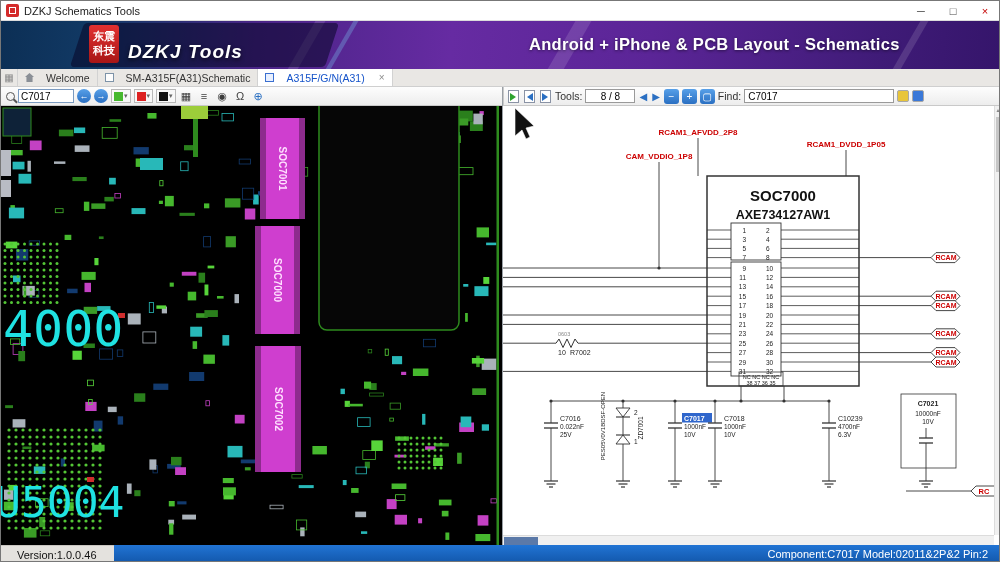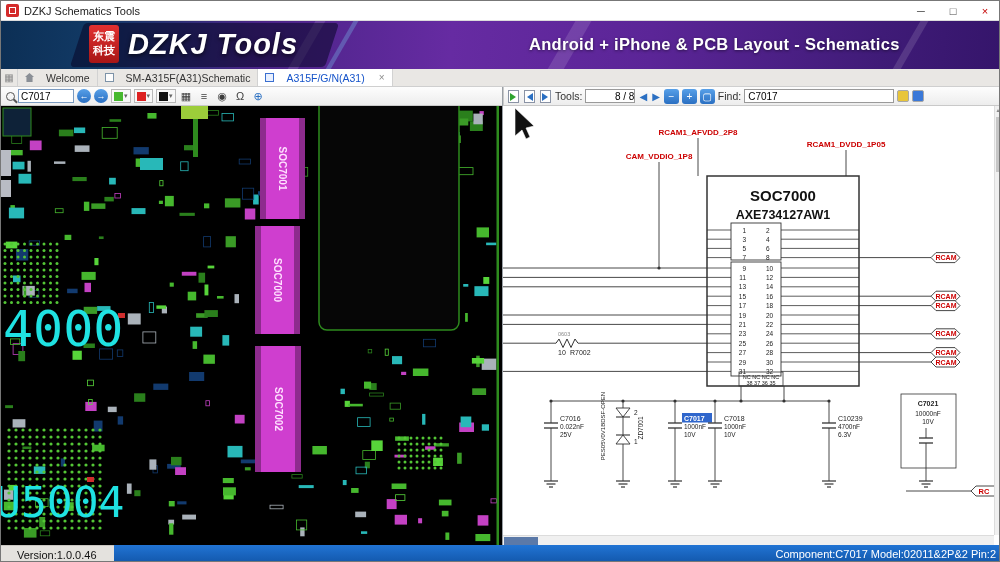--- a/index.html
+++ b/index.html
@@ -20,25 +20,25 @@
 .winbtn{width:32px;display:flex;align-items:center;justify-content:center;color:#444;font-size:11px}
 .winbtn.close{color:#c40000}
 
 
 .banner{left:0;top:20px;width:1000px;height:48px;overflow:hidden;
   background:linear-gradient(95deg,#0c2f55 0%,#123a66 10%,#4b2488 26%,#662ba2 45%,#5b2597 65%,#3f1b77 88%,#35156b 100%)}
 .st{position:absolute;top:-10px;height:70px;background:rgba(255,255,255,.13);transform:skewX(-30deg)}
 .st.c{background:rgba(130,220,255,.28)}
 .logo-band{position:absolute;left:76px;top:2px;width:255px;height:44px;background:rgba(8,6,38,.55);
            transform:skewX(-18deg);border-radius:4px}
-.logo-wrap{position:absolute;left:88px;top:4px;display:flex;align-items:center;gap:9px}
+.logo-wrap{position:absolute;left:88px;top:4px;display:flex;align-items:flex-end;gap:9px}
 .logo-red{width:30px;height:38px;background:linear-gradient(#e23030,#a81616);border-radius:3px;
           display:flex;flex-direction:column;align-items:center;justify-content:center;
           color:#fff;font-size:11px;font-weight:bold;line-height:1.25;flex:none}
-.logo-title{font-size:29px;font-weight:bold;font-style:italic;color:#fff;letter-spacing:1px;
+.logo-title{font-size:19px;font-weight:bold;font-style:italic;color:#fff;letter-spacing:1px;
             text-shadow:0 2px 4px rgba(0,0,0,.65)}
 .tagline{position:absolute;left:528px;top:14px;font-size:16.5px;font-weight:bold;color:#fff;
          letter-spacing:.3px;text-shadow:0 1px 3px rgba(0,0,0,.5)}
 
 
 .tabbar{left:0;top:68px;width:1000px;height:18px;background:#e9e7e4;border-bottom:1px solid #cfcfcf;
         display:flex;align-items:stretch;font-size:10.5px}
 .tbar-ico{width:17px;display:flex;align-items:center;justify-content:center;color:#8a8a8a;
           font-size:10px;border-right:1px solid #d2d2d2}
 .tab{display:flex;align-items:center;gap:12px;padding:0 7px;border-right:1px solid #d2d2d2;color:#333}
@@ -62,21 +62,21 @@
 .swatch{display:flex;align-items:center;border:1px solid #b8b8b8;background:#f8f8f8;height:14px;padding:0 2px;
         font-size:7px;color:#666}
 .swbox{width:9px;height:9px;margin-right:1px}
 .tgl{width:15px;height:15px;display:flex;align-items:center;justify-content:center;color:#3c3c3c;font-size:11px}
 .tgl.blue{color:#2a6fc2}
 .doc{width:11px;height:13px;background:#fff;border:1px solid #8a93a5;position:relative;margin:0 1px;flex:none}
 .tri{position:absolute;bottom:1px;width:0;height:0;border-style:solid}
 .tri.gr{left:1px;border-width:4px 0 4px 6px;border-color:transparent transparent transparent #2ea32e}
 .tri.bl{left:1px;border-width:4px 0 4px 6px;border-color:transparent transparent transparent #2a6fc2}
 .tri.bll{left:2px;border-width:4px 6px 4px 0;border-color:transparent #2a6fc2 transparent transparent}
-.page-box{width:50px;height:14px;border:1px solid #9a9a9a;background:#fff;font-size:10px;text-align:right}
+.page-box{width:50px;height:14px;border:1px solid #9a9a9a;background:#fff;font-size:10px;text-align:center}
 .navtri{color:#2a6fc2;font-size:10px;padding:0 1px}
 .zbtn{width:15px;height:15px;background:linear-gradient(#57a0e8,#2a6fc2);border-radius:3px;color:#fff;
       display:flex;align-items:center;justify-content:center;font-size:10px;flex:none}
 .find-box{width:150px;height:14px;border:1px solid #9a9a9a;font-size:10px;padding:0 3px}
 .mini{width:12px;height:12px;border-radius:2px;border:1px solid #a8a8a8;flex:none}
 .mini.yellow{background:#e8c53a}
 .mini.blue{background:#3a78d8}
 
 
 .pcbview{left:0;top:105px}
@@ -89,21 +89,21 @@
 .vthumb{width:5px;height:55px;background:#c6c6c6;margin-top:4px}
 .hscroll{left:502px;top:534px;width:491px;height:10px;background:#f0f0f0;border-top:1px solid #dcdcdc;
          display:flex;align-items:center;font-size:6px;color:#888}
 .hthumb{width:34px;height:8px;background:#5b79a8;margin-left:1px}
 
 
 .statusbar{left:0;top:544px;width:1000px;height:18px;display:flex;font-size:11px}
 .status-left{width:113px;background:#e4e2de;color:#111;display:flex;align-items:center;padding-left:16px;
              border-top:1px solid #c9c6c1}
 .status-right{flex:1;background:linear-gradient(#2174d4,#1257ab);color:#fff;display:flex;align-items:center;
-              justify-content:flex-end;padding-right:5px}
+              justify-content:flex-end;padding-right:13px}
 </style>
 </head>
 <body>
 
 <div class="app">
 
   <div class="abs titlebar">
     <div class="app-ico"></div>
     <span class="title-text">DZKJ Schematics Tools</span>
     <div class="winbtns">

